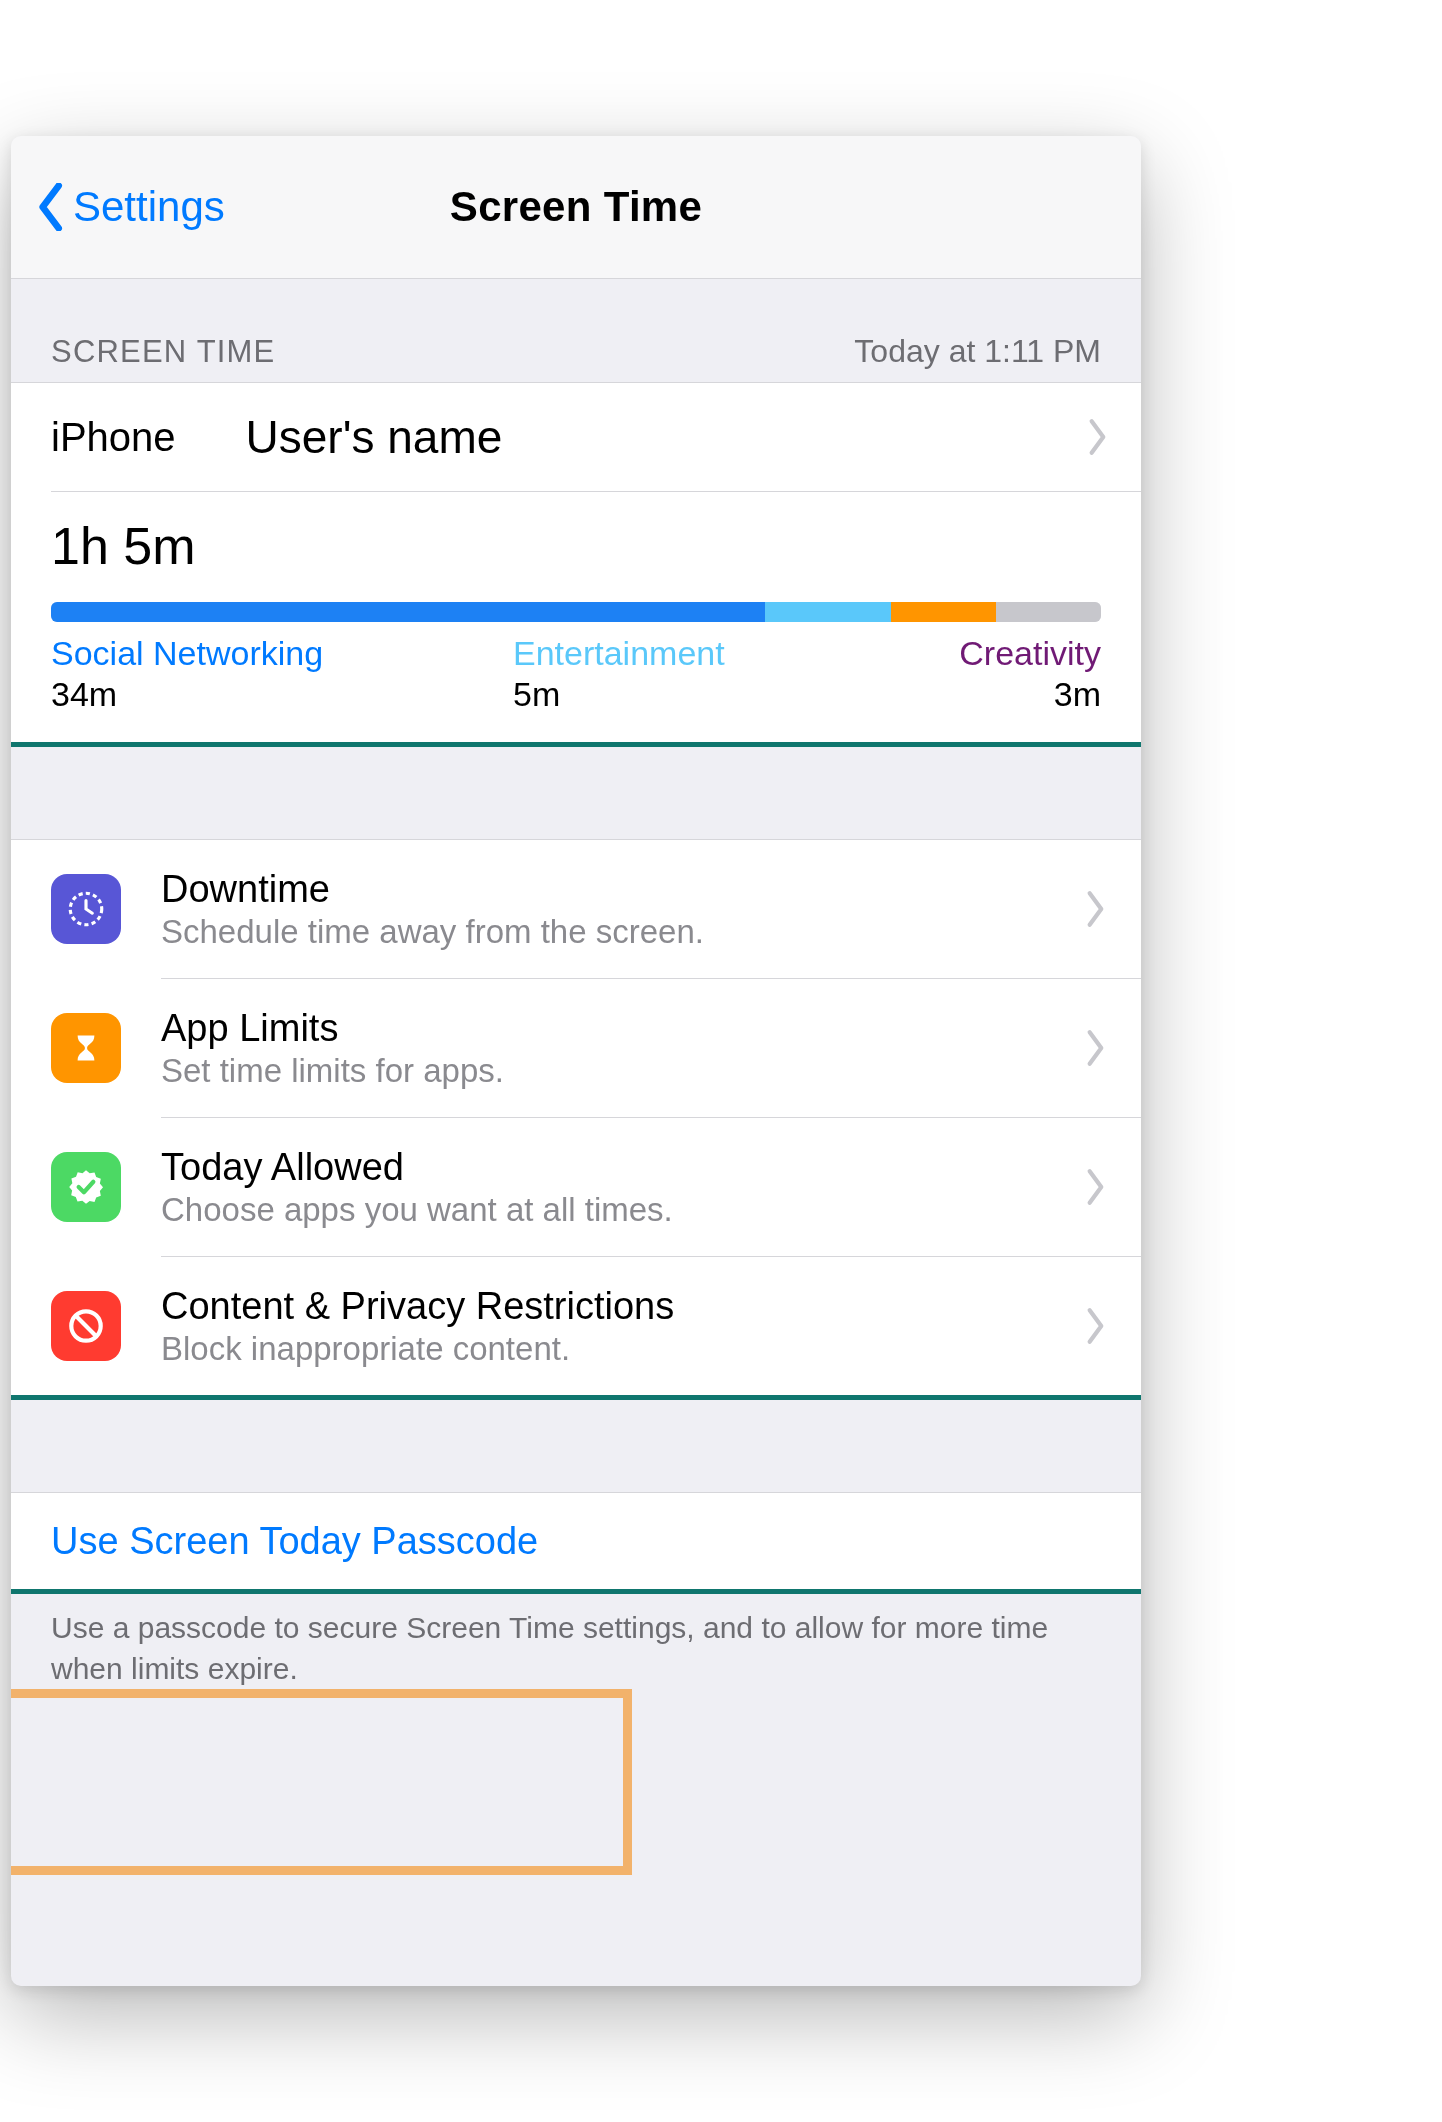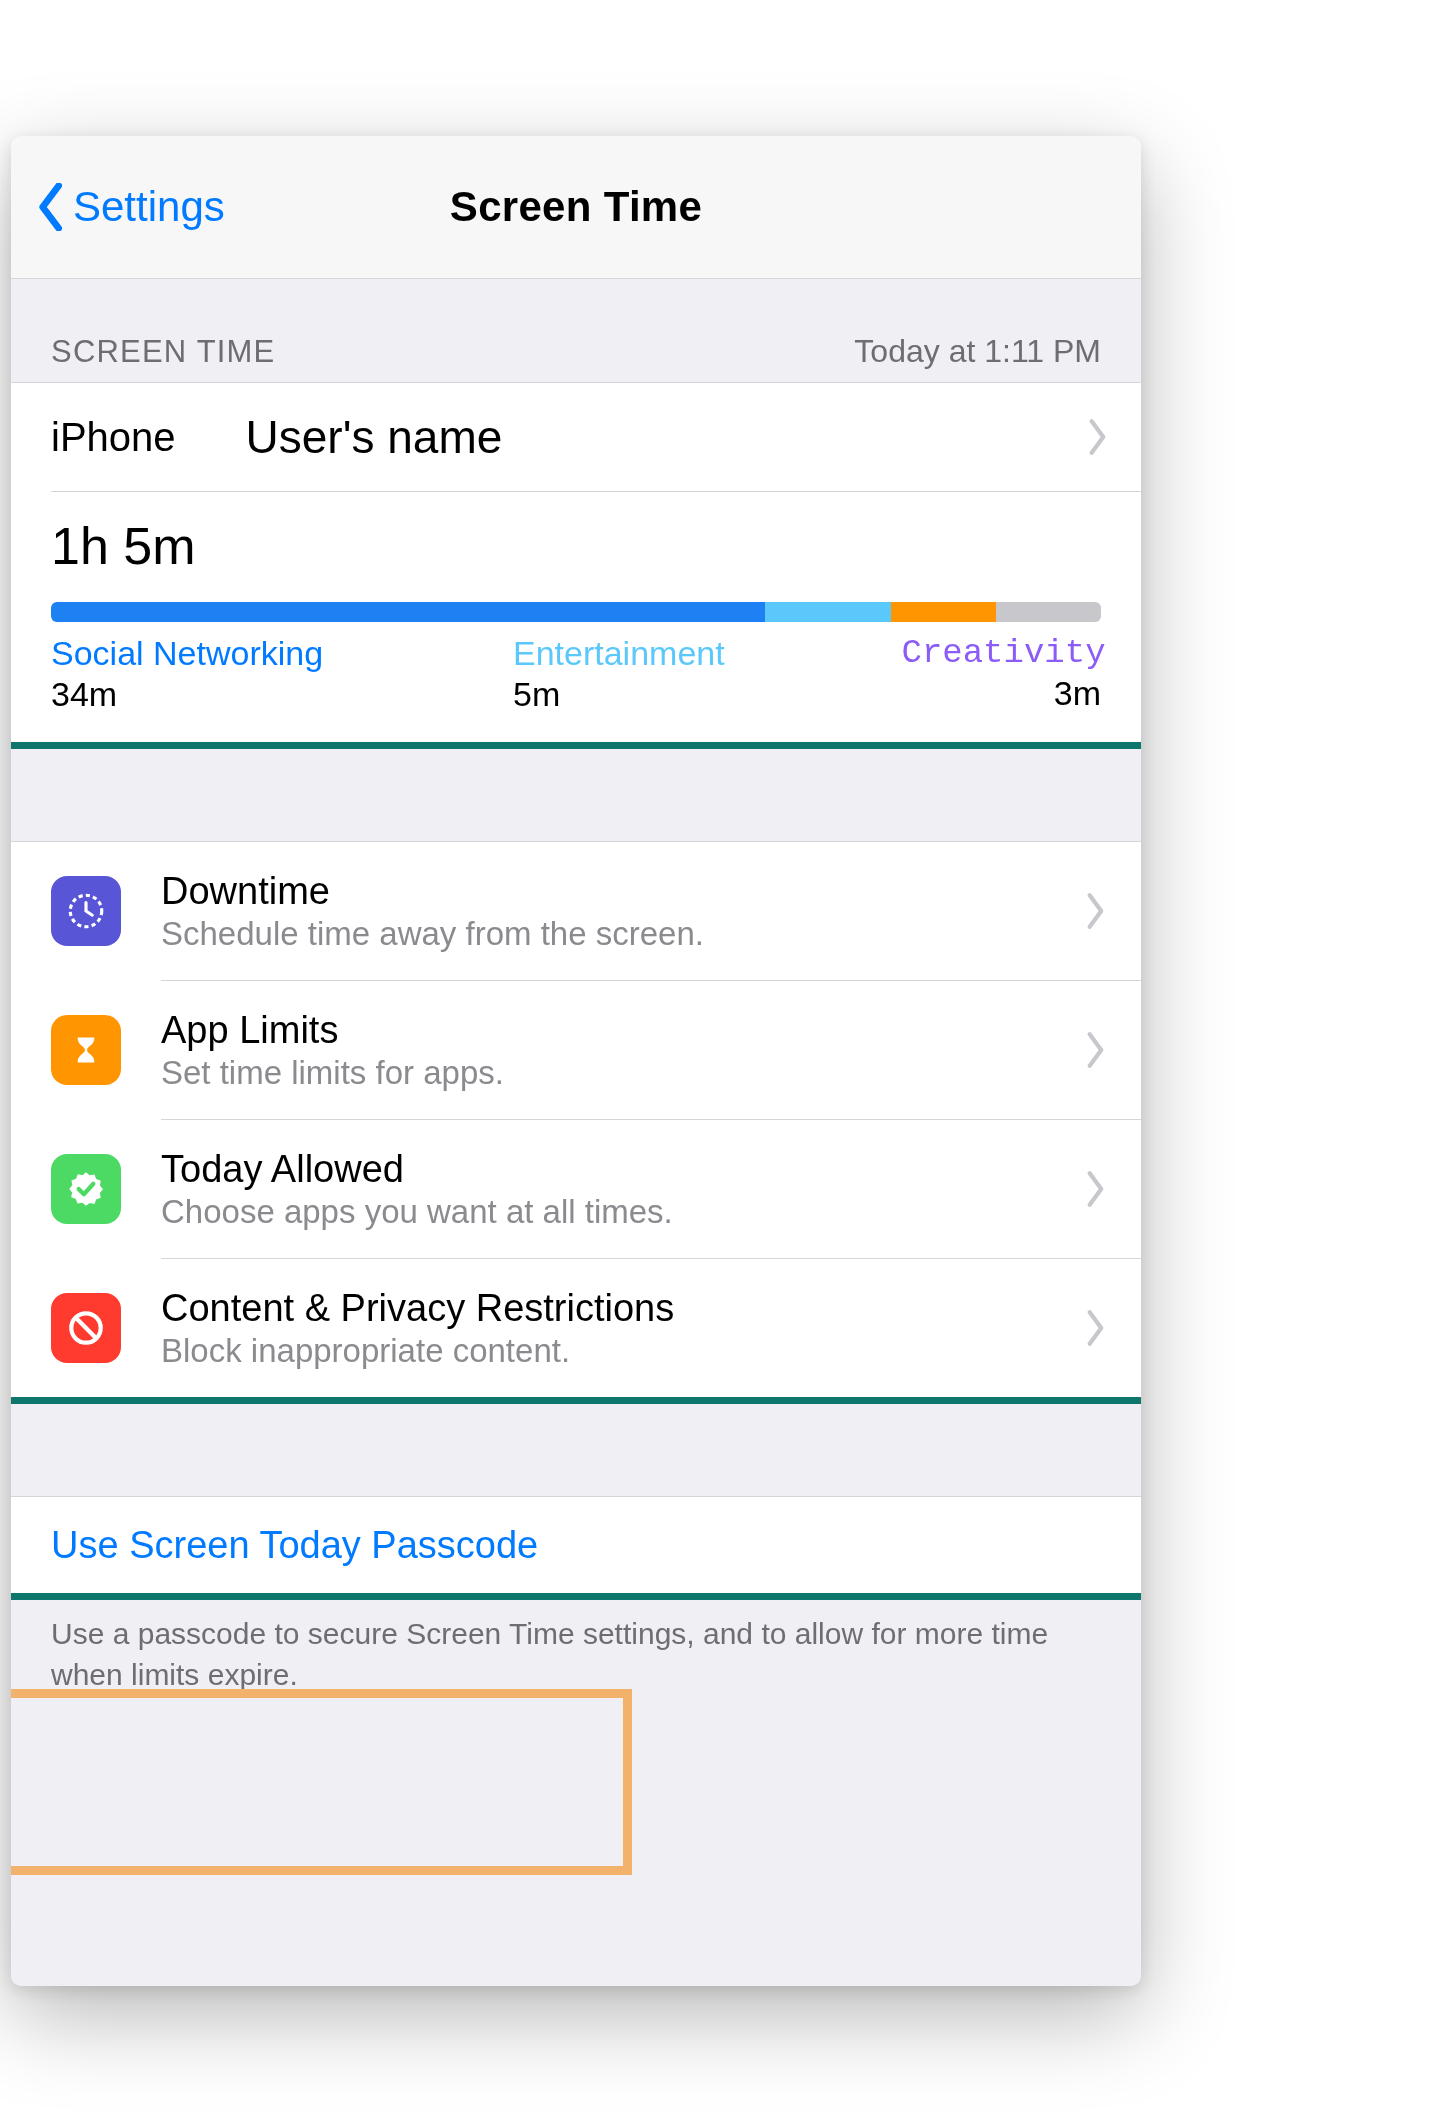--- a/index.html
+++ b/index.html
@@ -65,21 +65,21 @@
     font-size: 31px;
     color: #6d6d72;
     letter-spacing: 1.2px;
   }
   .section-header .right { letter-spacing: 0; font-size: 32px; }
 
   
   .group {
     background: #ffffff;
     border-top: 1px solid #d6d6da;
-    border-bottom: 7px solid #0f766e;
+    border-bottom: 5px solid #0f766e;
   }
 
   
   .row-iphone {
     display: flex;
     align-items: center;
     padding: 16px 40px;
     height: 108px;
     position: relative;
   }
@@ -128,21 +128,21 @@
     margin-top: 12px;
   }
   .cat { flex: 0 0 auto; }
   .cat.c0 { width: 44%; }
   .cat.c1 { width: 37%; }
   .cat.c2 { width: 19%; text-align: right; }
   .cat .name { font-size: 34px; }
   .cat .time { font-size: 34px; color:#000; margin-top: 2px; }
   .cat.c0 .name { color:#007aff; }
   .cat.c1 .name { color:#5ac8fa; }
-  .cat.c2 .name { color:#8b5cf6;font-family:Liberation Mono, monospace; }
+  .cat.c2 .name { color:#701a75; }
 
   
   .option-row {
     display: flex;
     align-items: center;
     padding: 18px 40px 18px 40px;
     position: relative;
     min-height: 138px;
   }
   .option-row + .hr-inset-icons { height:1px; background:#d6d6da; margin-left: 150px; }

